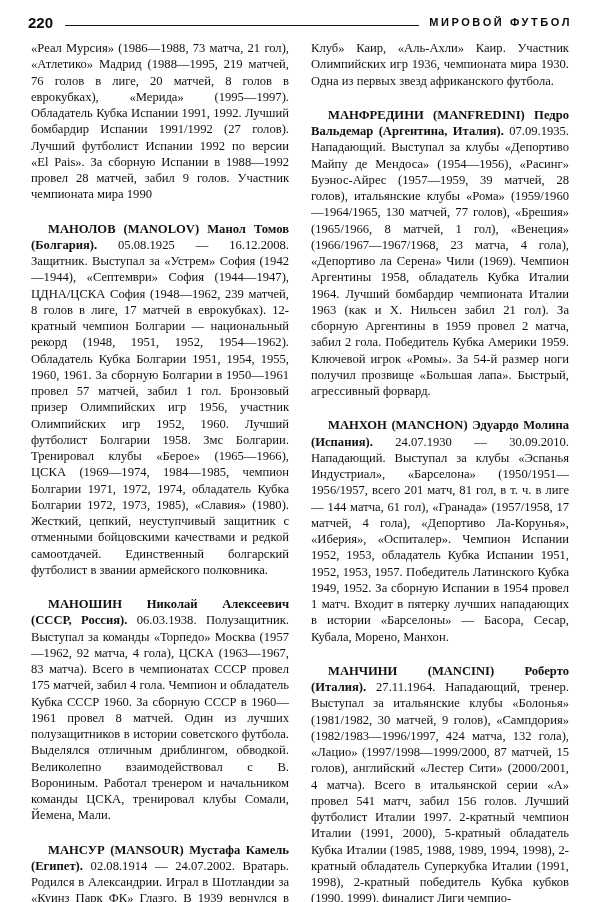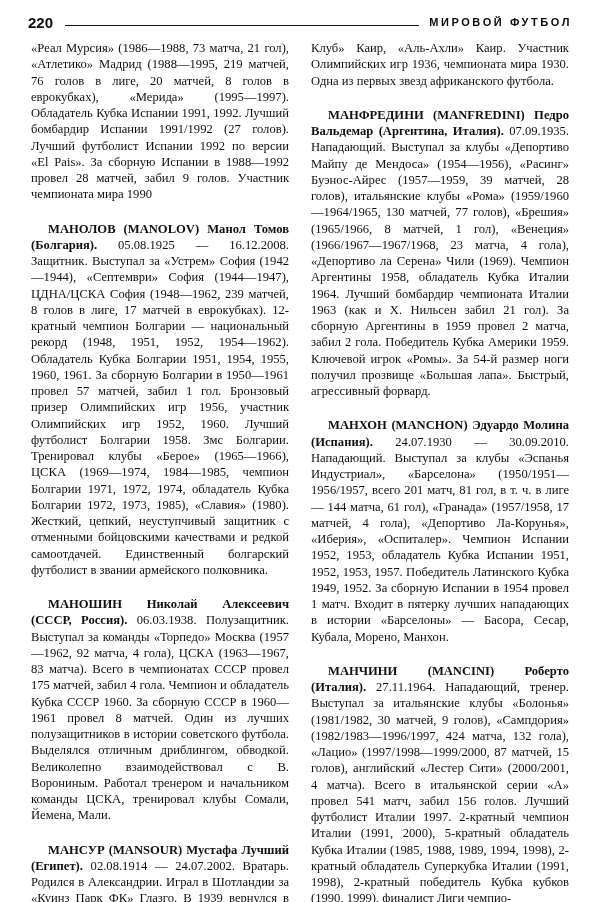--- a/index.html
+++ b/index.html
@@ -116,21 +116,21 @@
 
       <p class="para indent">
         <span class="headword">МАНОЛОВ (MANOLOV) Манол Томов (Болгария).</span><span> 05.08.1925 — 16.12.2008. Защитник. Выступал за «Устрем» София (1942—1944), «Септември» София (1944—1947), ЦДНА/ЦСКА София (1948—1962, 239 матчей, 8 голов в лиге, 17 матчей в еврокубках). 12-кратный чемпион Болгарии — национальный рекорд (1948, 1951, 1952, 1954—1962). Обладатель Кубка Болгарии 1951, 1954, 1955, 1960, 1961. За сборную Болгарии в 1950—1961 провел 57 матчей, забил 1 гол. Бронзовый призер Олимпийских игр 1956, участник Олимпийских игр 1952, 1960. Лучший футболист Болгарии 1958. Змс Болгарии. Тренировал клубы «Берое» (1965—1966), ЦСКА (1969—1974, 1984—1985, чемпион Болгарии 1971, 1972, 1974, обладатель Кубка Болгарии 1972, 1973, 1985), «Славия» (1980). Жесткий, цепкий, неуступчивый защитник с отменными бойцовскими качествами и редкой самоотдачей. Единственный болгарский футболист в звании армейского полковника.</span>
       </p>
 
       <p class="para indent">
         <span class="headword">МАНОШИН Николай Алексеевич (СССР, Россия).</span><span> 06.03.1938. Полузащитник. Выступал за команды «Торпедо» Москва (1957—1962, 92 матча, 4 гола), ЦСКА (1963—1967, 83 матча). Всего в чемпионатах СССР провел 175 матчей, забил 4 гола. Чемпион и обладатель Кубка СССР 1960. За сборную СССР в 1960—1961 провел 8 матчей. Один из лучших полузащитников в истории советского футбола. Выделялся отличным дриблингом, обводкой. Великолепно взаимодействовал с В. Ворониным. Работал тренером и начальником команды ЦСКА, тренировал клубы Сомали, Йемена, Мали.</span>
       </p>
 
       <p class="para indent">
-        <span class="headword">МАНСУР (MANSOUR) Мустафа Лучший (Египет).</span><span> 02.08.1914 — 24.07.2002. Вратарь. Родился в Александрии. Играл в Шотландии за «Куинз Парк ФК» Глазго. В 1939 вернулся в Египет и играл за «Насьональ Спортинг</span>
+        <span class="headword">МАНСУР (MANSOUR) Мустафа Камель (Египет).</span><span> 02.08.1914 — 24.07.2002. Вратарь. Родился в Александрии. Играл в Шотландии за «Куинз Парк ФК» Глазго. В 1939 вернулся в Египет и играл за «Насьональ Спортинг</span>
       </p>
 
     </div>
 
     <div class="col col-right">
 
       <p class="para cont">
         <span>Клуб» Каир, «Аль-Ахли» Каир. Участник Олимпийских игр 1936, чемпионата мира 1930. Одна из первых звезд африканского футбола.</span>
       </p>
 

